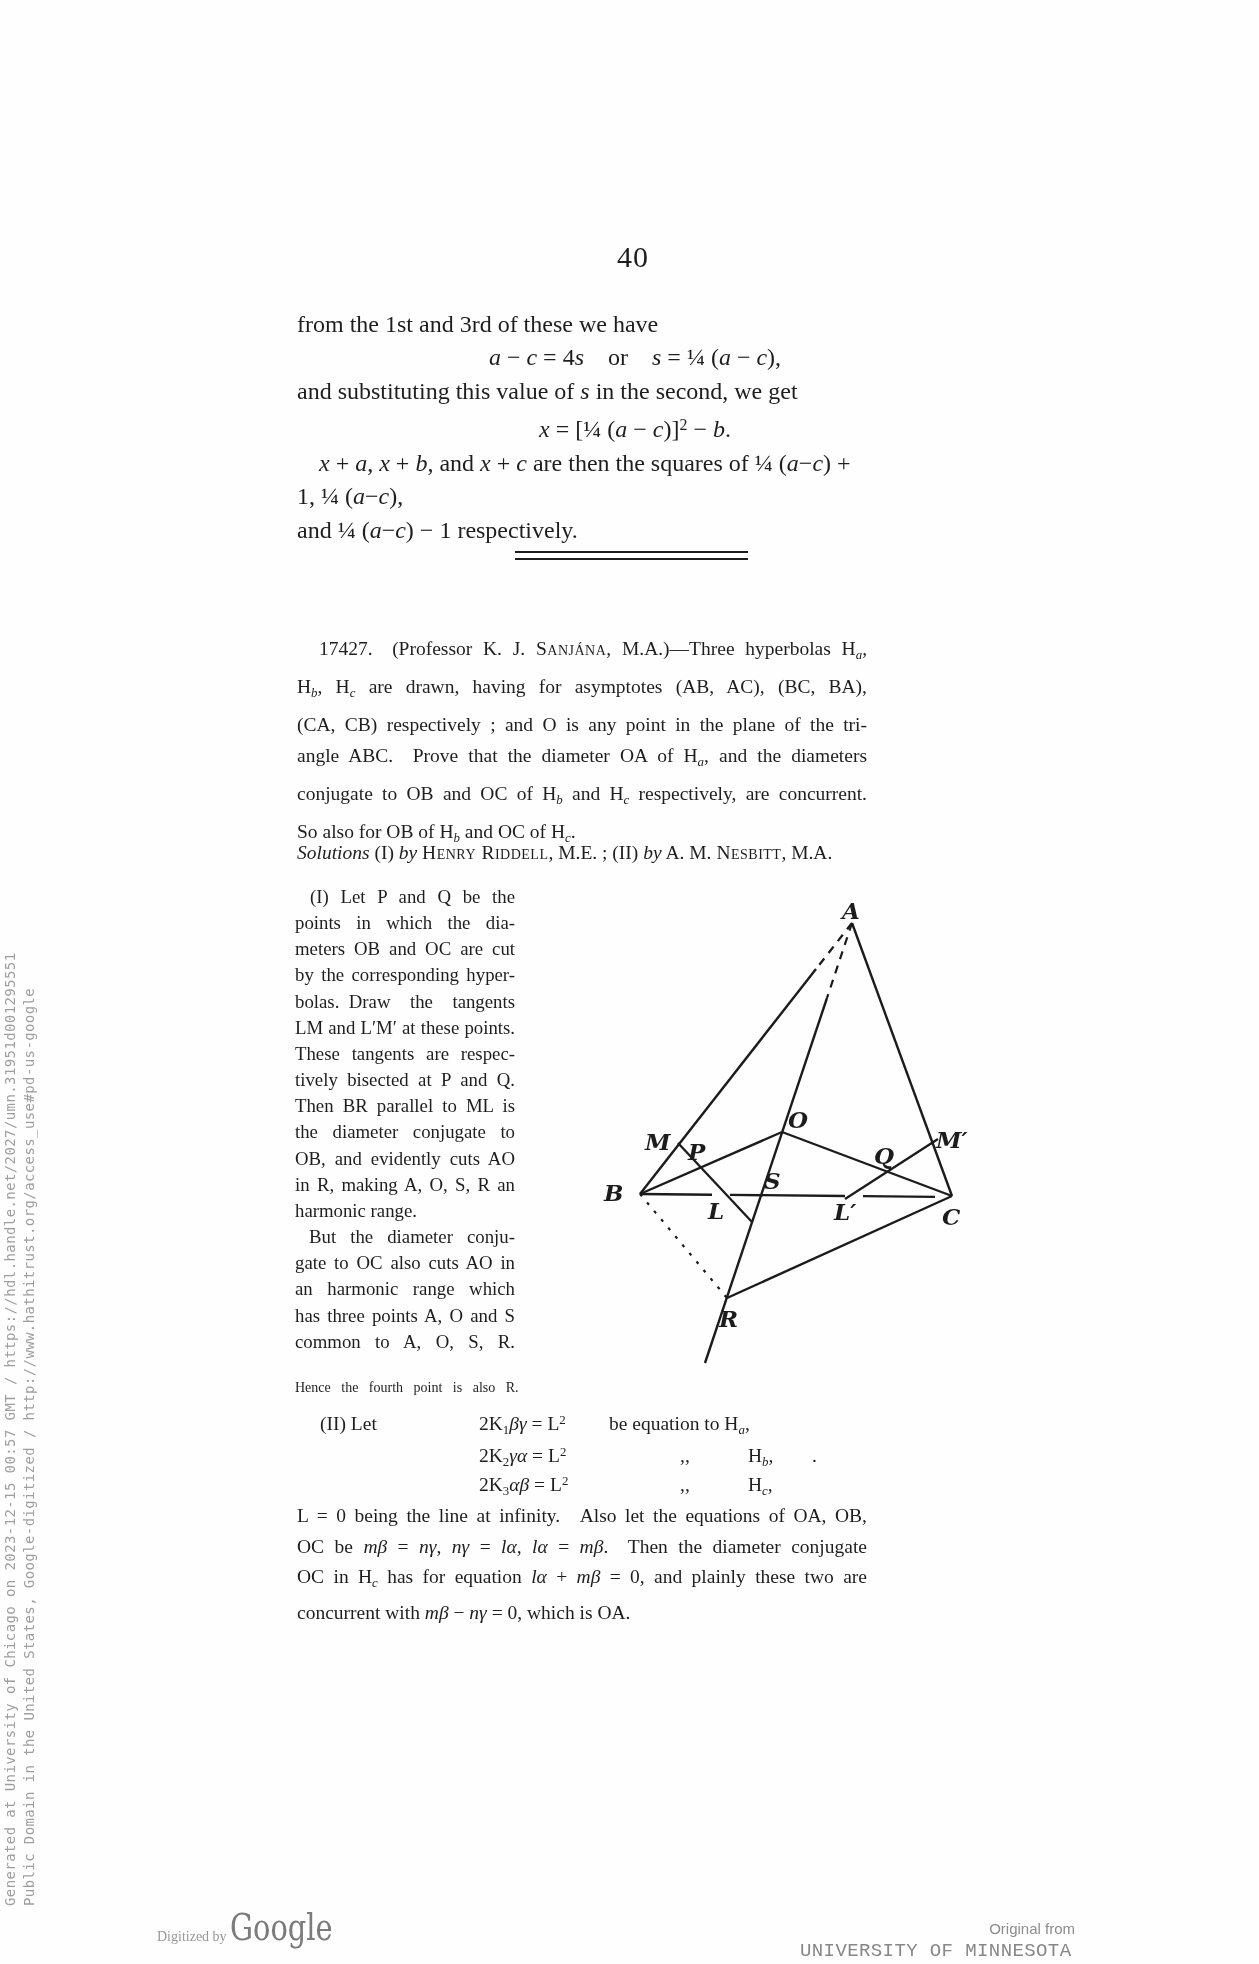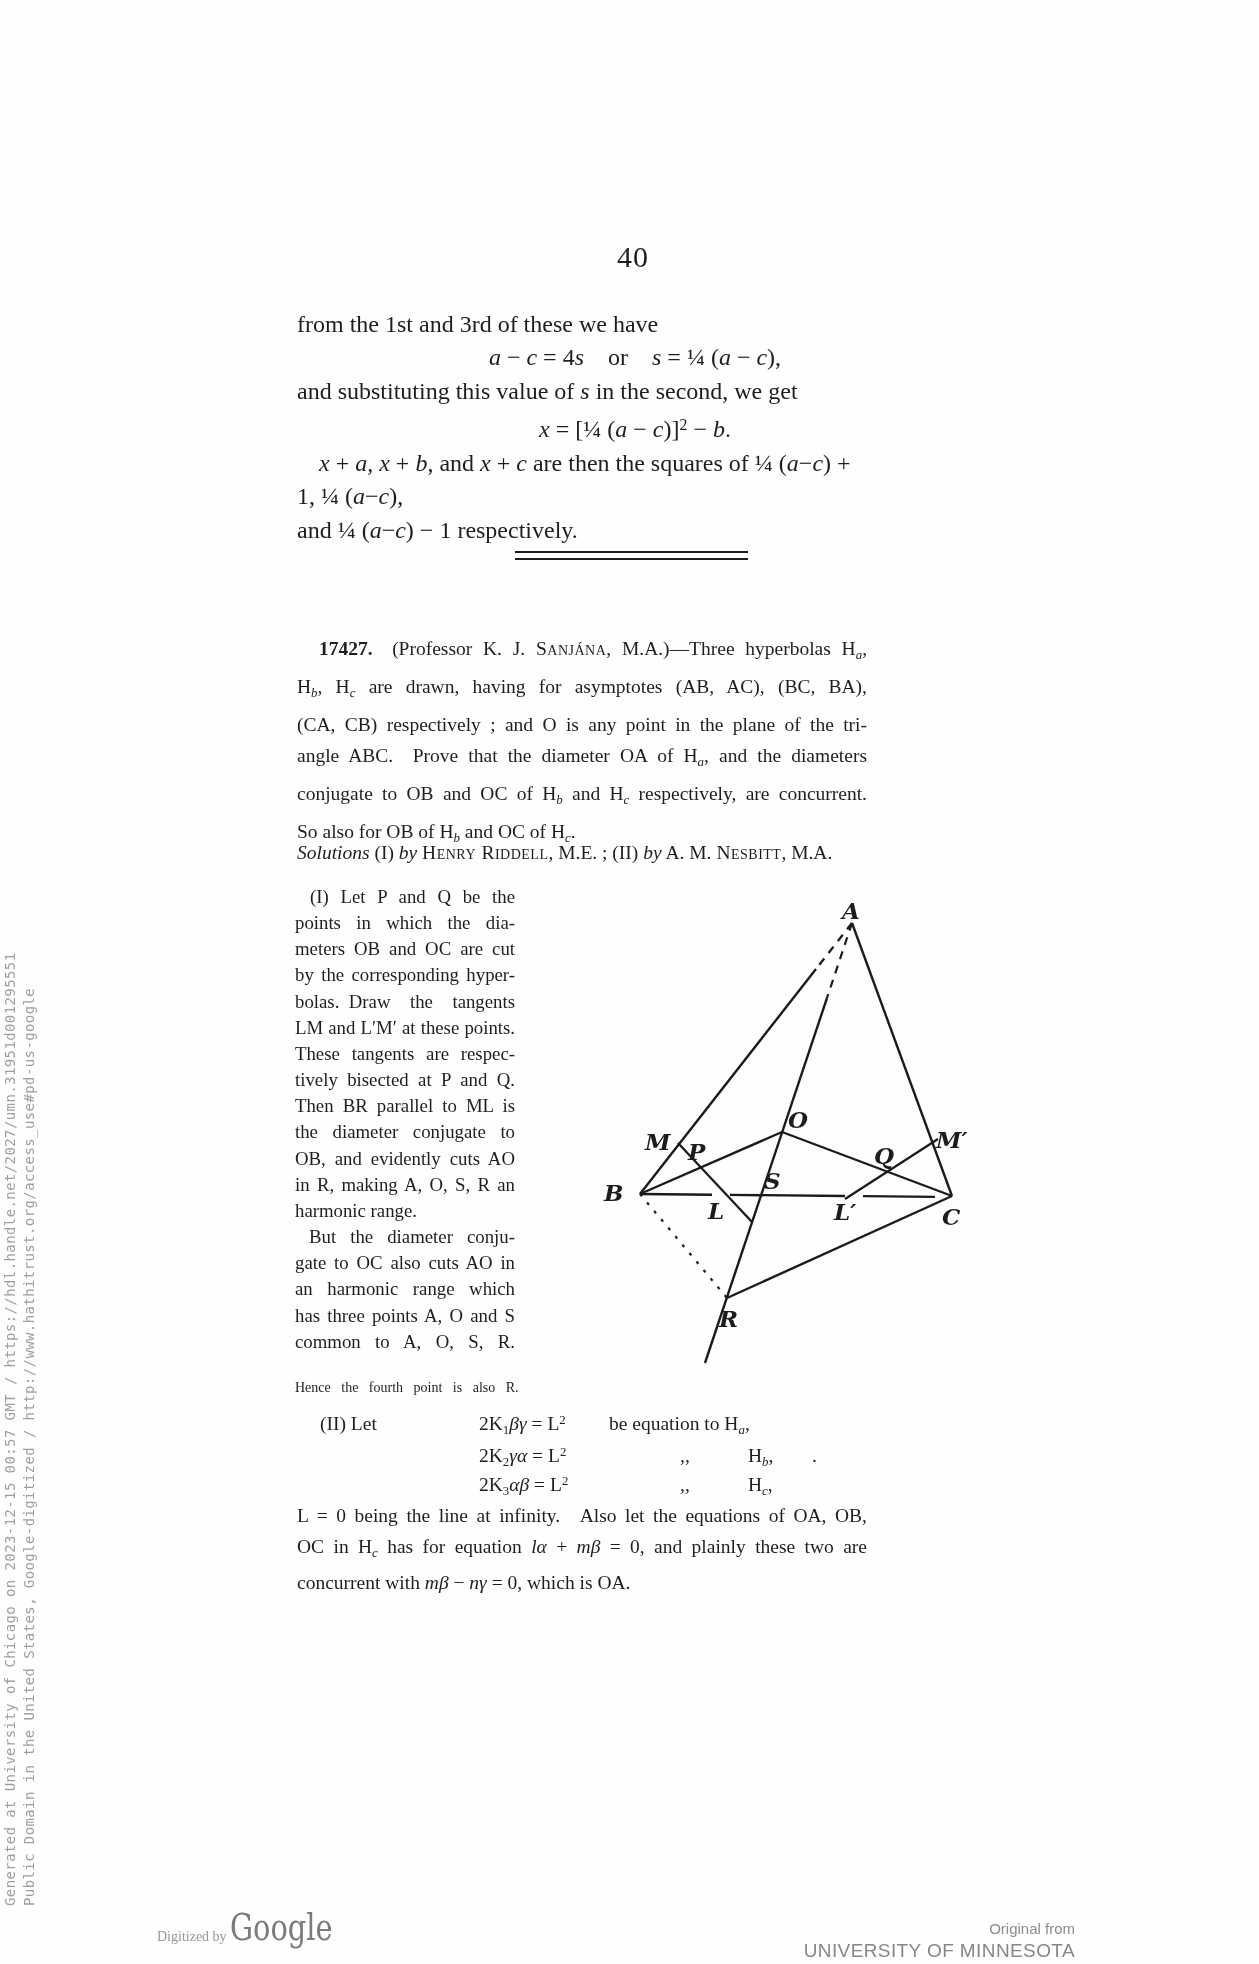--- a/index.html
+++ b/index.html
@@ -1,21 +1,21 @@
 <!DOCTYPE html>
 <html><head>
 <meta charset="utf-8">
 <style>
   html,body{margin:0;padding:0;}
   body{background:#ffffff;}
   #page{position:relative;width:1259px;height:1964px;background:#fefefe;overflow:hidden;
         font-family:"Liberation Serif",serif;color:#1e1e1e;}
   
   .i{font-style:italic}
-  .b{font-weight:700}
+  .b{font-weight:400}
   .sc{font-variant:small-caps;letter-spacing:.5px}
   .sub{font-size:.66em;vertical-align:-.28em}
   .sup{font-size:.66em;vertical-align:.45em}
   .sub.i{font-style:italic}
 
   .abs{position:absolute}
   .jline{text-align:justify;text-align-last:justify}
   .last-left{text-align-last:left}
   .pre{white-space:pre}
 
@@ -57,22 +57,22 @@
          font-family:"DejaVu Sans Mono",monospace;font-size:14px;letter-spacing:.4px;color:#9e9e9e}
   #vline1{left:2px;top:1906px}
   #vline2{left:21px;top:1906px}
 
   
   #digitizedby{left:157px;top:1929px;font-family:Liberation Serif, serif;font-size:14px;color:#979797}
   #googlelogo{left:230px;top:1906px;font-family:"DejaVu Serif",serif;font-size:37px;color:#7b7b7b;
               transform:scaleX(.78);transform-origin:left top}
   #originalfrom{left:800px;top:1920px;width:275px;text-align:right;
                 font-family:"Liberation Sans",sans-serif;font-size:15px;color:#8c8c8c}
-  #institution{left:800px;top:1940px;width:275px;text-align:right;
-               font-family:Liberation Sans, sans-serif;font-size:19px;letter-spacing:.4px;color:#878787}
+  #institution{left:800px;top:1940px;width:275px;text-align:left;
+               font-family:Liberation Mono, monospace;font-size:19px;letter-spacing:.4px;color:#878787}
 
   
   #figsvg{position:absolute;left:540px;top:880px;width:470px;height:500px}
   #figsvg path, #figsvg line{stroke:#1b1b1b;fill:none}
   .fig-label{font-family:"DejaVu Serif",serif;font-style:italic;font-weight:700;font-size:23px;fill:#1c1c1c}
 </style>
 </head>
 <body>
 
 <div id="page">
@@ -182,20 +182,21 @@
     <span class="slot c6">.</span>
   </div>
   <div class="abs eqrow" id="eqrow3">
     <span class="slot c2"><span>2K</span><span class="sub">3</span><span class="i">αβ</span><span> = L</span><span class="sup">2</span></span>
     <span class="slot c4">,,</span>
     <span class="slot c5"><span>H</span><span class="sub i">c</span><span>,</span></span>
   </div>
 
   <div class="abs" id="finalpara">
     <div class="jline"><span>L = 0 being the line at infinity.  Also let the equations of OA, OB,</span></div>
+    <div class="jline"><span>OC be </span><span class="i">mβ</span><span> = </span><span class="i">nγ</span><span>, </span><span class="i">nγ</span><span> = </span><span class="i">lα</span><span>, </span><span class="i">lα</span><span> = </span><span class="i">mβ</span><span>.  Then the diameter conjugate</span></div>
     <div class="jline"><span>OC in H</span><span class="sub i">c</span><span> has for equation </span><span class="i">lα</span><span> + </span><span class="i">mβ</span><span> = 0, and plainly these two are</span></div>
     <div class="jline last-left"><span>concurrent with </span><span class="i">mβ</span><span> − </span><span class="i">nγ</span><span> = 0, which is OA.</span></div>
   </div>
 
   <div class="abs" id="digitizedby">Digitized by</div>
   <div class="abs" id="googlelogo">Google</div>
   <div class="abs" id="originalfrom">Original from</div>
   <div class="abs" id="institution">UNIVERSITY OF MINNESOTA</div>
 
 </div>

